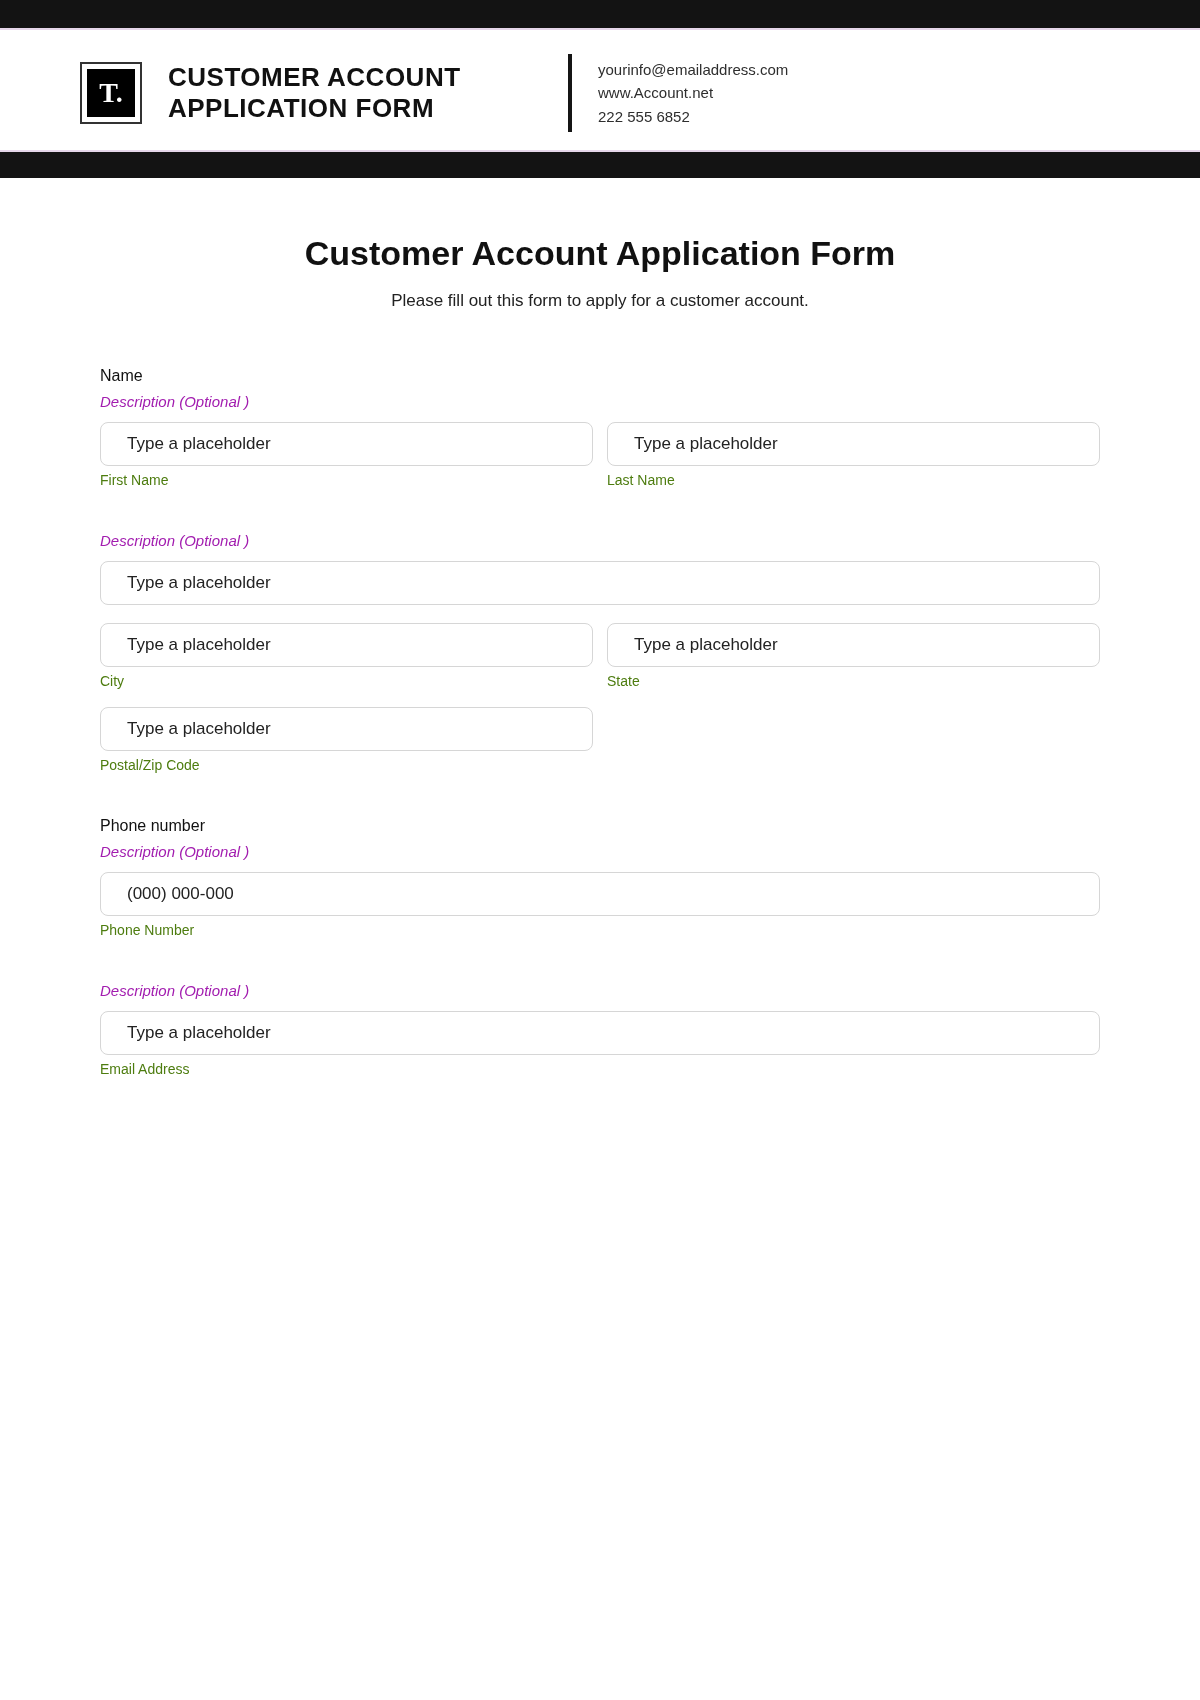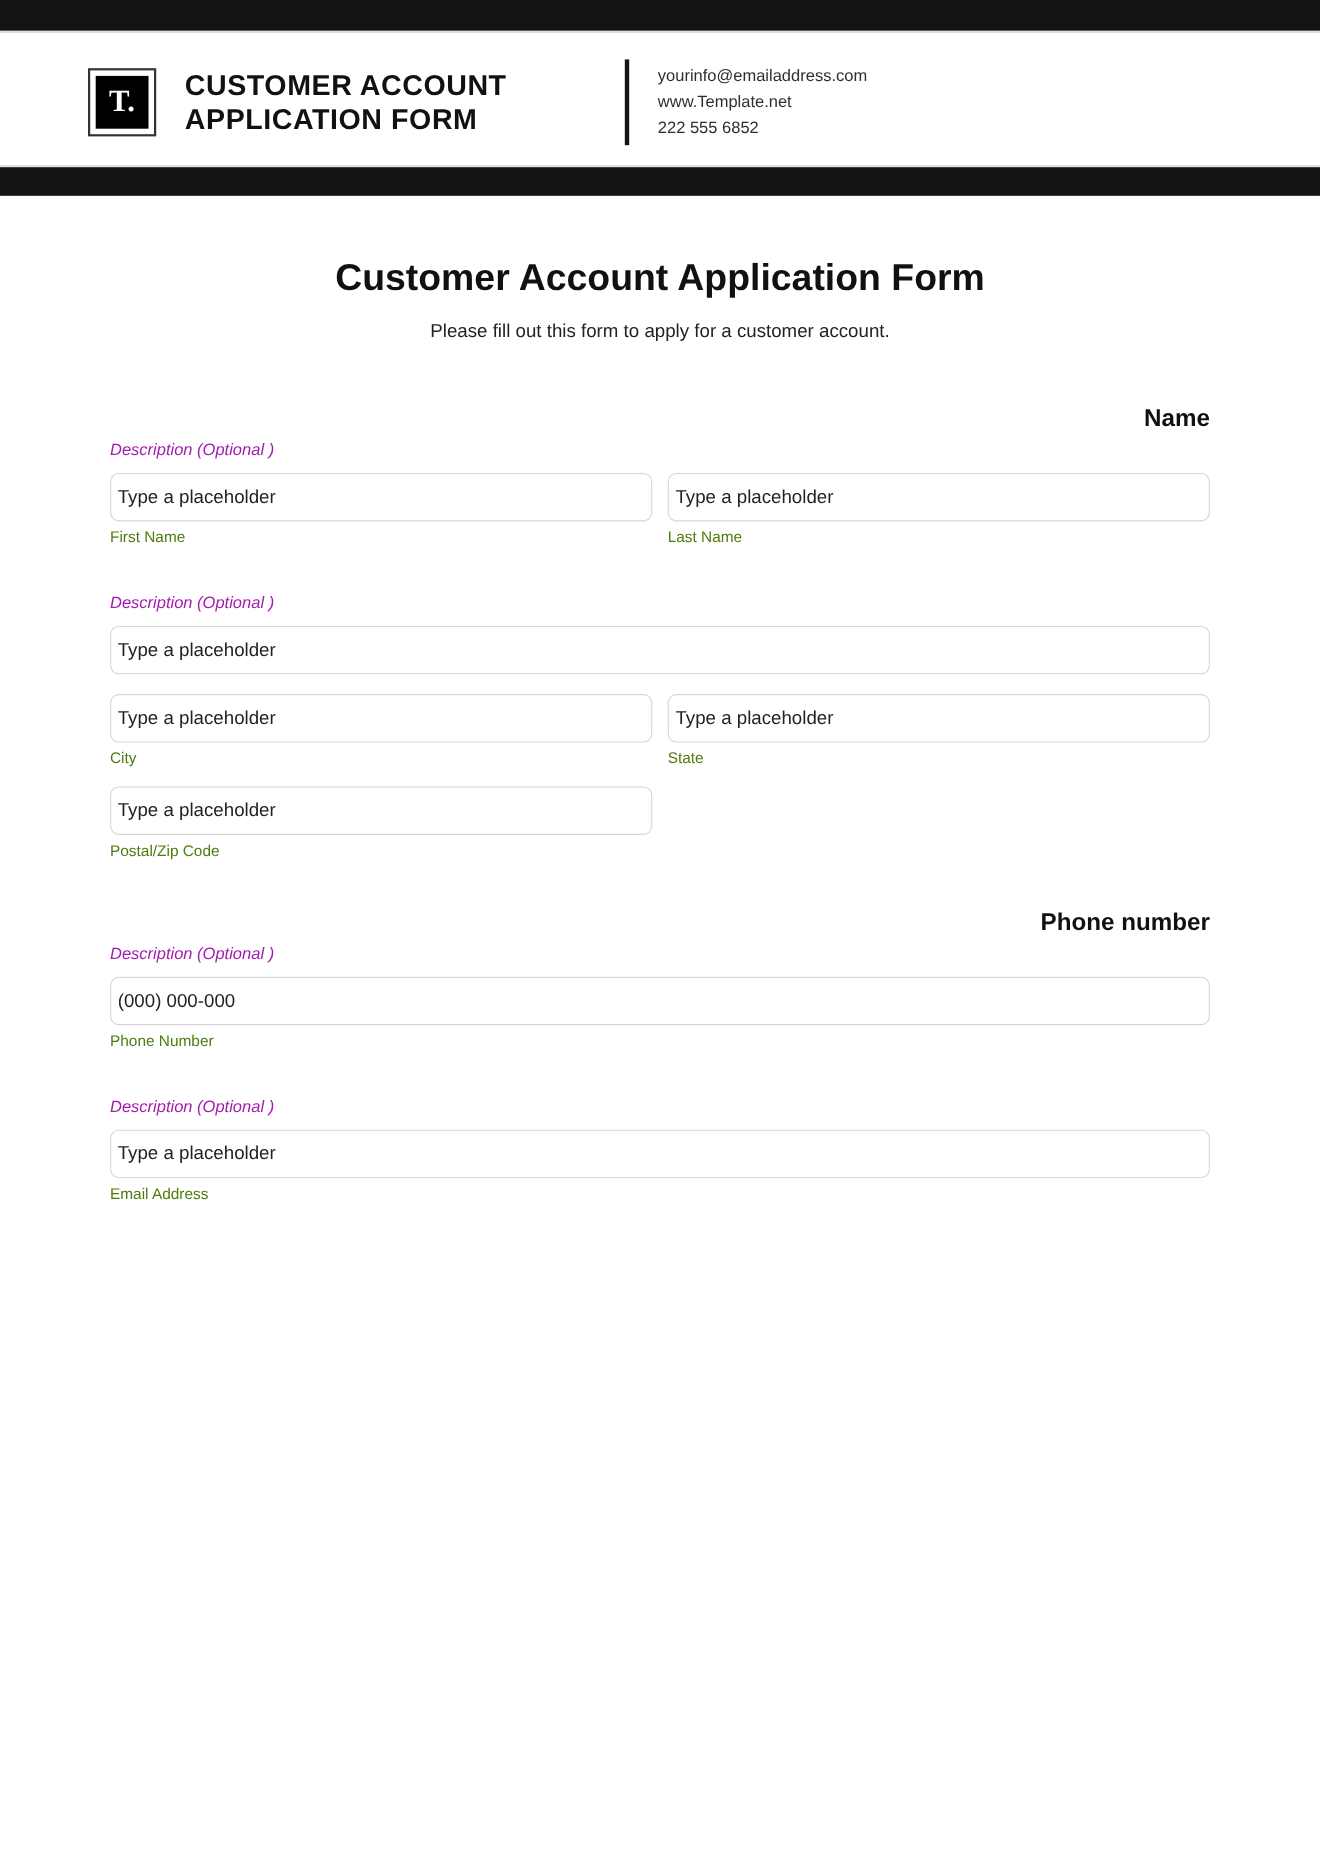--- a/index.html
+++ b/index.html
@@ -11,45 +11,45 @@
   .logo-inner { width: 48px; height: 48px; background: #000; color: #fff; font-weight: 800; font-size: 28px; display: flex; align-items: center; justify-content: center; font-family: Georgia, 'Times New Roman', serif; }
   .header-title { font-size: 26px; font-weight: 800; letter-spacing: 0.5px; line-height: 1.2; max-width: 340px; }
   .vsep { width: 4px; height: 78px; background: #151515; margin: 0 26px 0 60px; }
   .contact { font-size: 15px; color: #2e2e2e; line-height: 1.55; }
   .blackband { height: 26px; background: #131313; width: 100%; }
   .mainwrap { padding: 56px 100px 20px 100px; }
   .page-title { text-align: center; font-size: 34px; font-weight: 700; margin-bottom: 18px; }
   .page-sub { text-align: center; font-size: 17px; color: #222; margin-bottom: 56px; }
   .section-title { font-size: 24px; font-weight: 700; margin-bottom: 36px; }
   .field-block { margin-bottom: 44px; }
-  .field-label { font-size: 22px; font-weight: 700; margin-bottom: 8px; text-align: right; }
+  .field-label { font-size: 16px; font-weight: 400; margin-bottom: 8px; }
   .field-desc { font-size: 15px; color: #a21caf; font-style: italic; margin-bottom: 12px; }
   .row { display: flex; gap: 14px; }
   .col { flex: 1; display: flex; flex-direction: column; }
   .col-half { width: calc(50% - 7px); display: flex; flex-direction: column; }
-  .input { width: 100%; height: 44px; border: 1px solid #d6d6d6; border-radius: 8px; padding: 0 6px; font-size: 17px; color: #111; outline: none; background: #fff; }
+  .input { width: 100%; height: 44px; border: 1px solid #d6d6d6; border-radius: 8px; padding: 0 26px; font-size: 17px; color: #111; outline: none; background: #fff; }
   .input::placeholder { color: #222; opacity: 1; }
   .sublabel { font-size: 14px; color: #4d7c0f; margin-top: 6px; }
   .stack { margin-bottom: 18px; }
 </style>
 </head>
 <body>
 
 <div class="topbar"></div>
 <div class="hairline"></div>
 
 <div class="header">
   <div class="logo-wrap">
     <div class="logo-inner">T.</div>
   </div>
   <div class="header-title">CUSTOMER ACCOUNT APPLICATION FORM</div>
   <div class="vsep"></div>
   <div class="contact">
     <div>yourinfo@emailaddress.com</div>
-    <div>www.Template.net</div>
+    <div>www.Account.net</div>
     <div>222 555 6852</div>
   </div>
 </div>
 
 <div class="hairline"></div>
 <div class="blackband"></div>
 
 <div class="mainwrap">
   <h1 class="page-title">Customer Account Application Form</h1>
   <p class="page-sub">Please fill out this form to apply for a customer account.</p>

